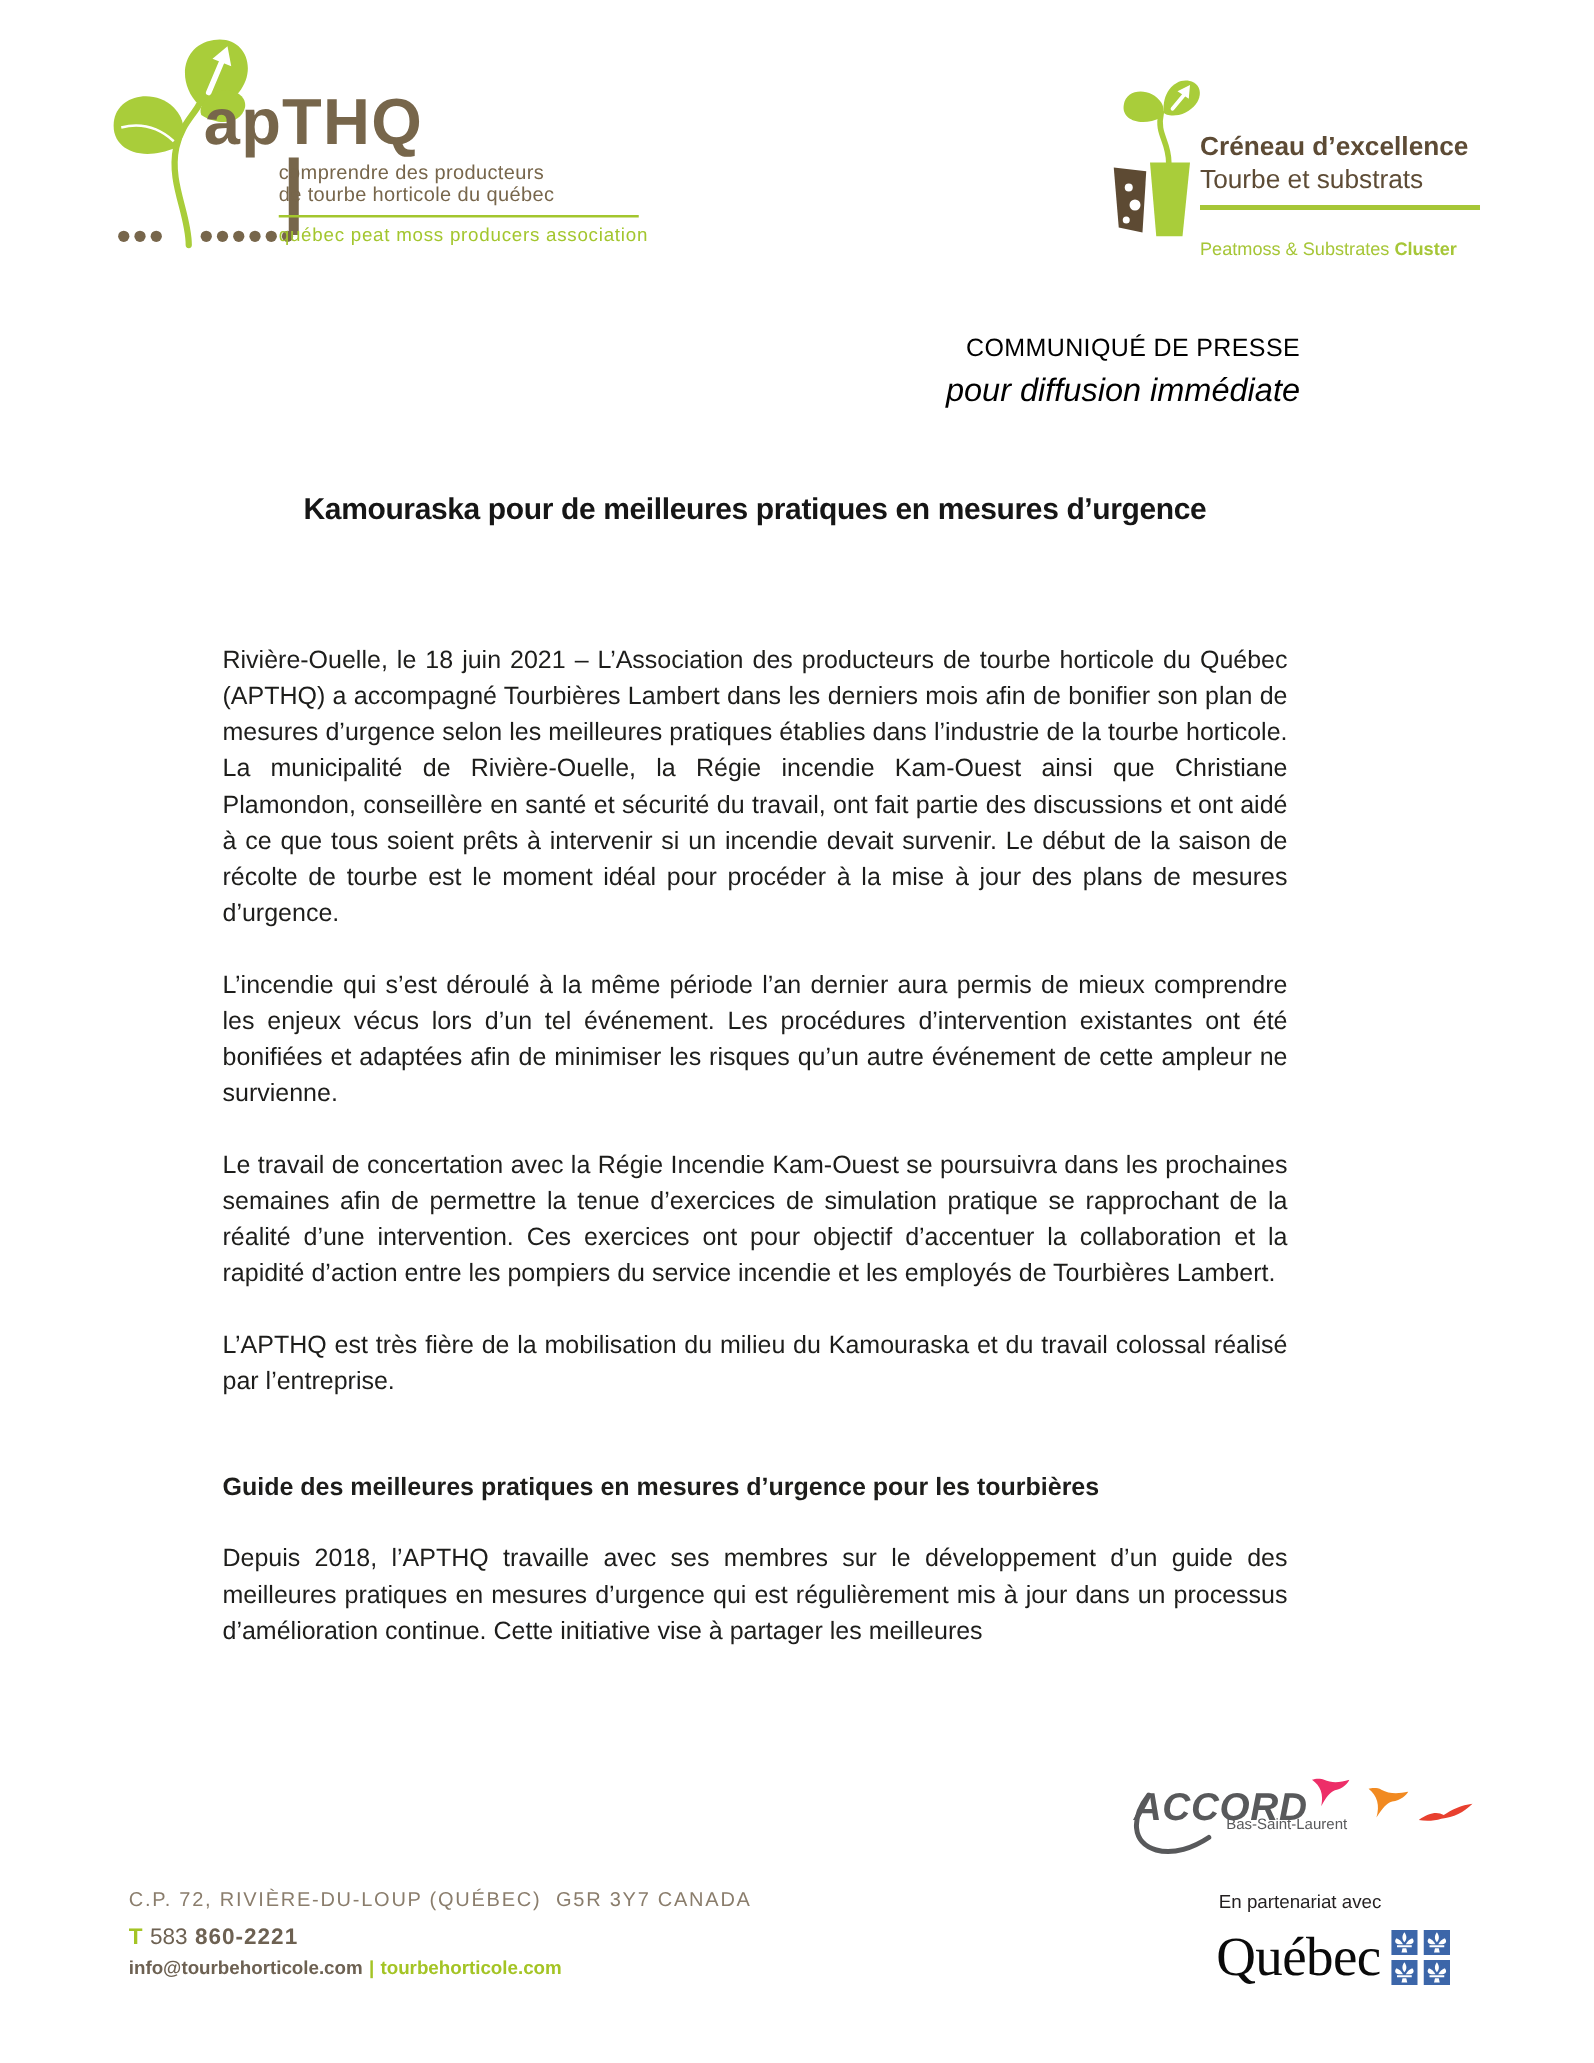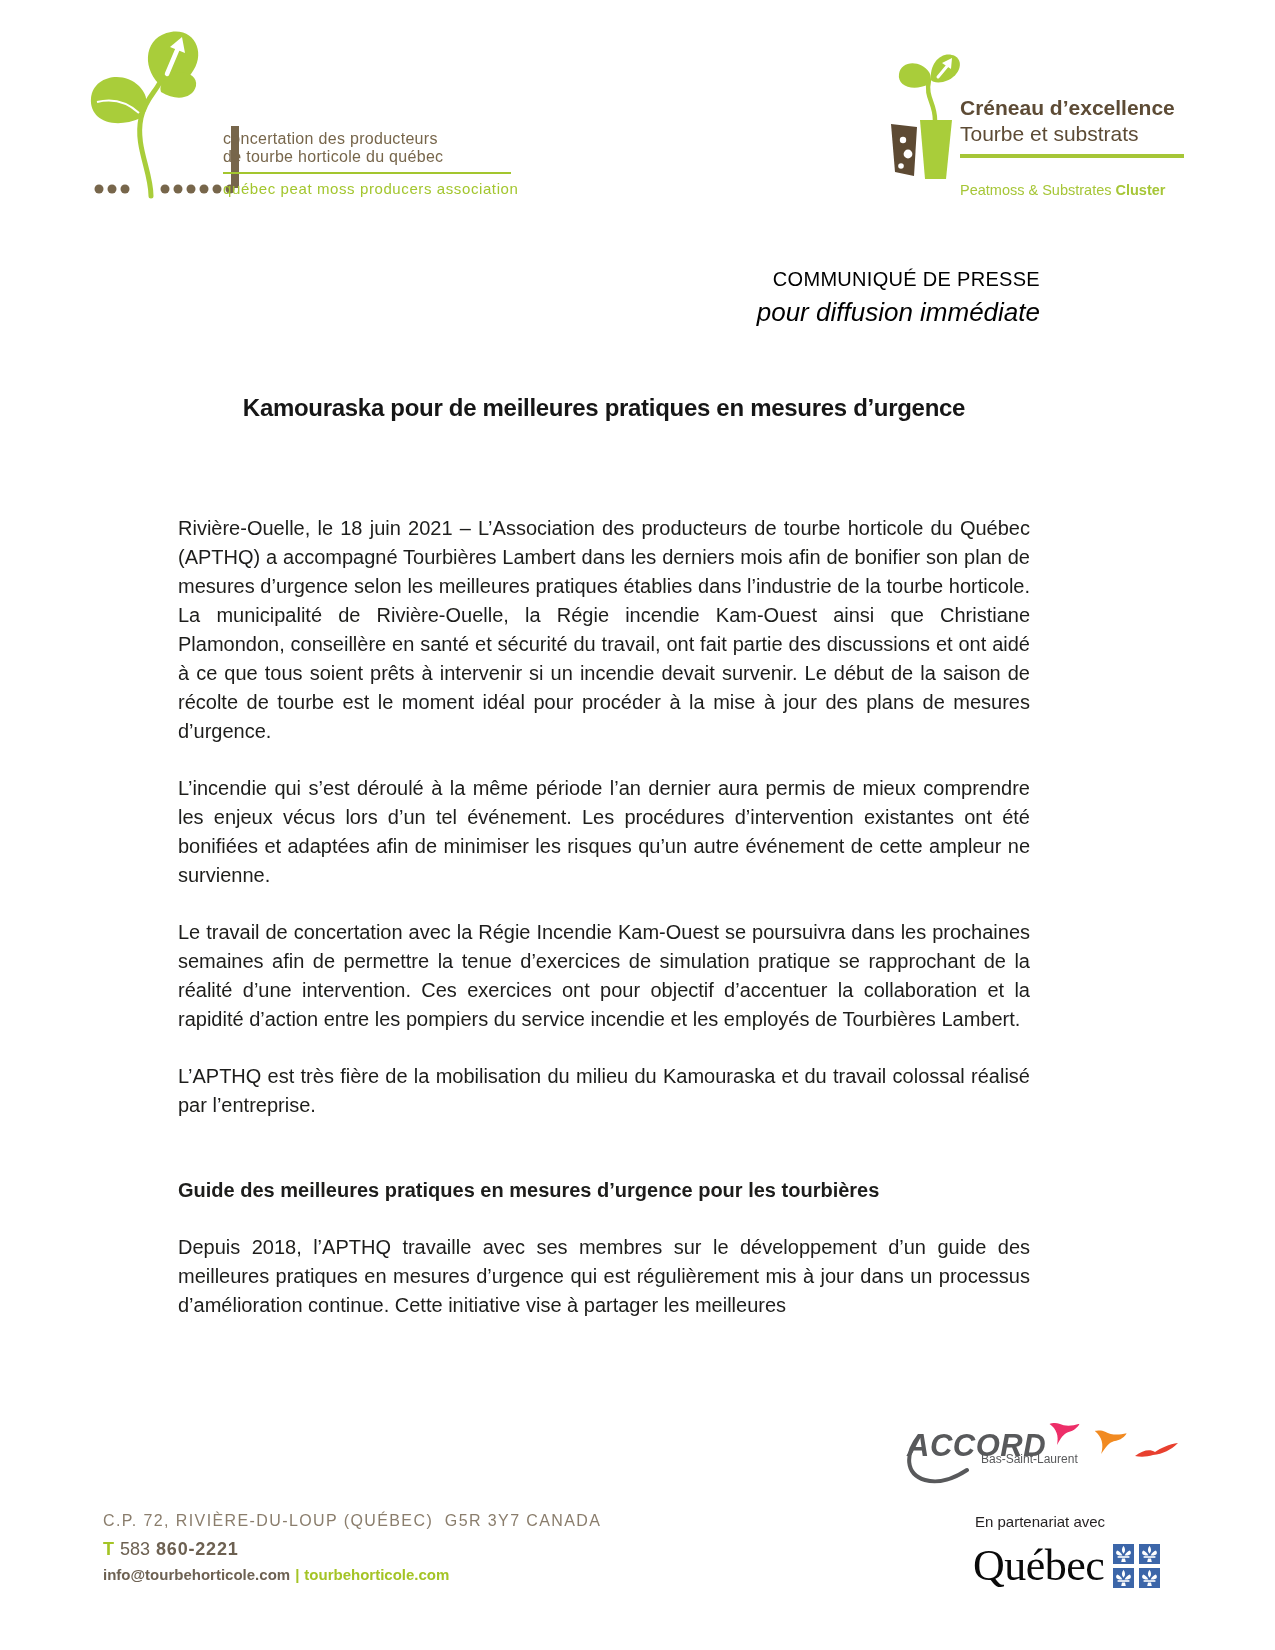--- a/index.html
+++ b/index.html
@@ -16,21 +16,21 @@
     position:absolute;left:68px;top:44px;font-size:52px;font-weight:bold;
     color:#77664b;letter-spacing:1px;line-height:52px;
   }
   .apthq-tbar{position:absolute;left:136px;top:98px;width:8px;height:62px;background:#77664b;}
   .apthq-sub{position:absolute;left:128px;top:102px;width:300px;}
   .apthq-sub .fr{font-size:16px;line-height:18px;color:#77664b;letter-spacing:.3px;}
   .apthq-underline{height:2px;background:#a3c62e;width:288px;margin-top:6px;}
   .apthq-en{font-size:15px;color:#a3c62e;margin-top:6px;letter-spacing:.6px;white-space:nowrap;}
 
   
-  .creneau-logo{left:845px;top:48px;width:345px;height:140px;text-decoration:underline;}
+  .creneau-logo{left:845px;top:58px;width:345px;height:140px;text-decoration:underline;}
   .creneau-icon{position:absolute;left:38px;top:2px;}
   .creneau-text{position:absolute;left:115px;top:48px;width:230px;}
   .creneau-title{font-size:21px;font-weight:bold;color:#5d4b35;line-height:24px;}
   .creneau-sub{font-size:21px;color:#5d4b35;line-height:24px;margin-top:2px;}
   .creneau-bar{height:4px;background:#a6c637;width:224px;margin-top:8px;}
   .creneau-en{font-size:14.5px;color:#a6c637;margin-top:24px;white-space:nowrap;}
   .creneau-en .bold{font-weight:bold;margin-left:4px;}
 
   
   .press-block{left:560px;top:268px;width:480px;text-align:right;color:#000;}
@@ -91,23 +91,24 @@
         <circle cx="29" cy="163" r="4.5"></circle>
         <circle cx="42" cy="163" r="4.5"></circle>
       <circle cx="82" cy="163" r="4.5"></circle>
         <circle cx="95" cy="163" r="4.5"></circle>
         <circle cx="108" cy="163" r="4.5"></circle>
       <circle cx="121" cy="163" r="4.5"></circle>
         <circle cx="134" cy="163" r="4.5"></circle>
         <circle cx="147" cy="163" r="4.5"></circle>
     </g>
   </svg>
+  <div class="apthq-wordmark">apTHQ</div>
   <div class="apthq-tbar"></div>
   <div class="apthq-sub">
-    <div class="fr">concertation des producteurs</div>
+    <div class="fr">comprendre des producteurs</div>
     <div class="fr">de tourbe horticole du québec</div>
     <div class="apthq-underline"></div>
     <div class="apthq-en">québec peat moss producers association</div>
   </div>
 </div>
 
 <div class="abs creneau-logo">
   <svg class="creneau-icon" width="82" height="132" viewBox="0 0 82 132">
     <path d="M8 74 L34 77 L31 126 L12 122 Z" fill="#5d4a33"></path>
     <circle cx="20" cy="90" r="3.2" fill="#ffffff"></circle>

